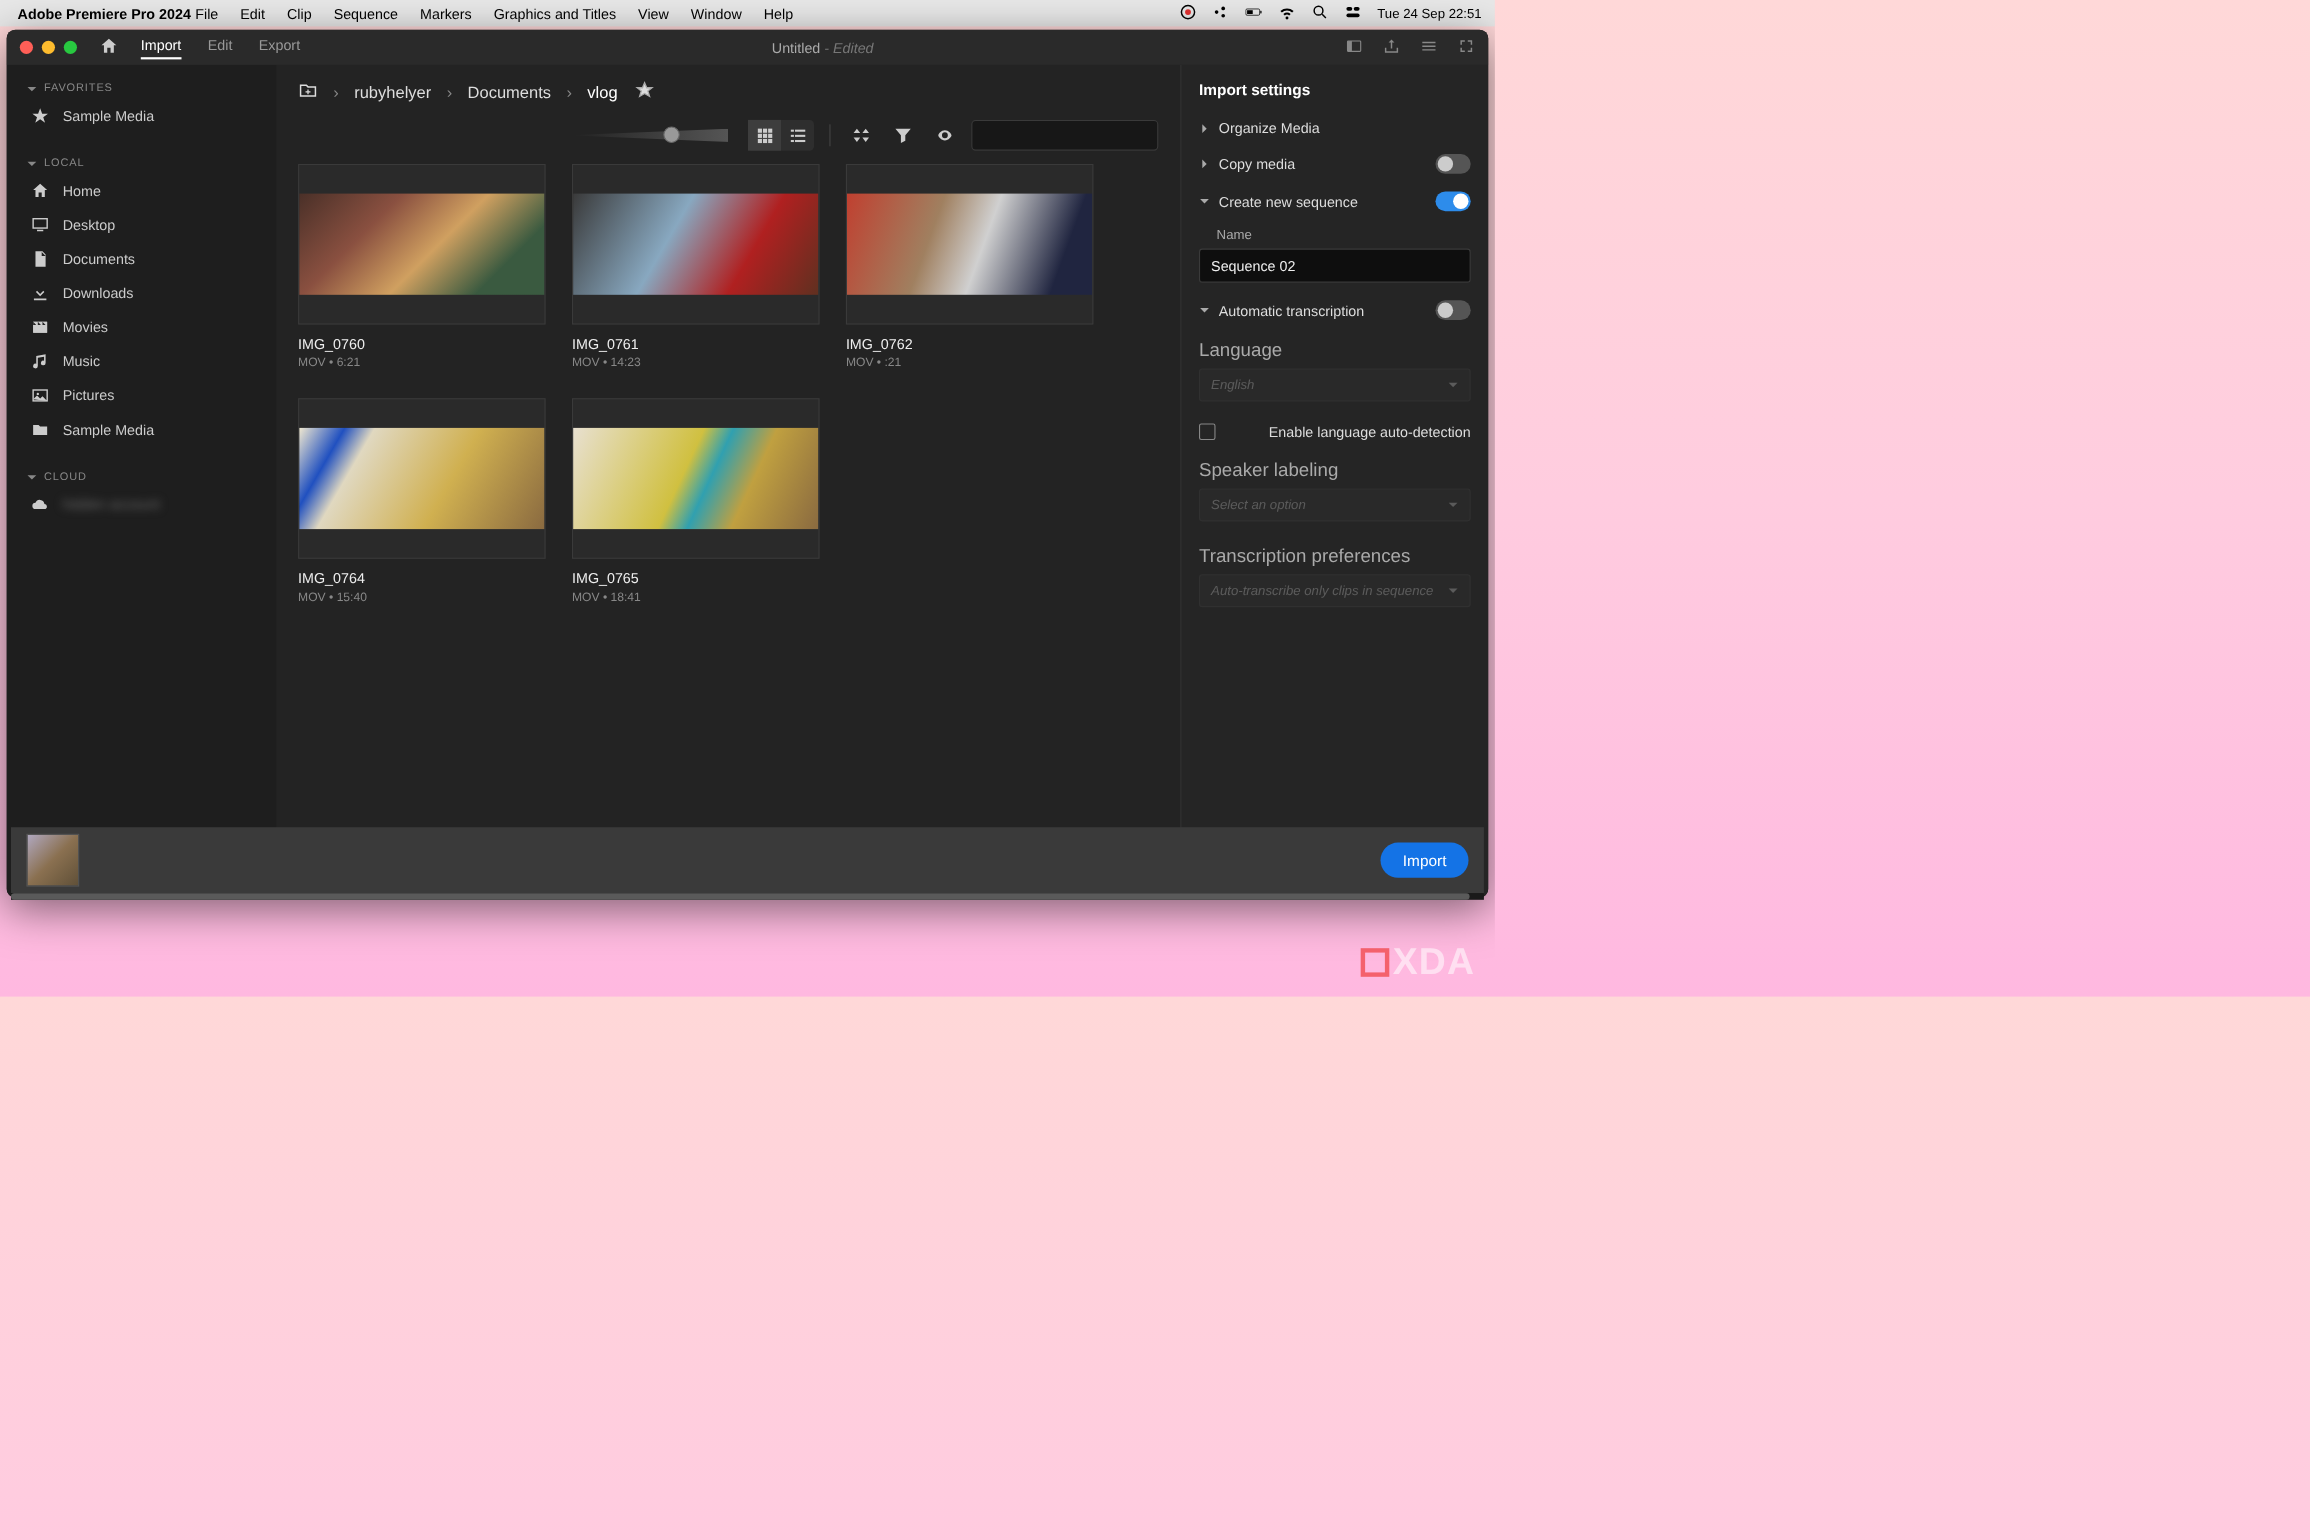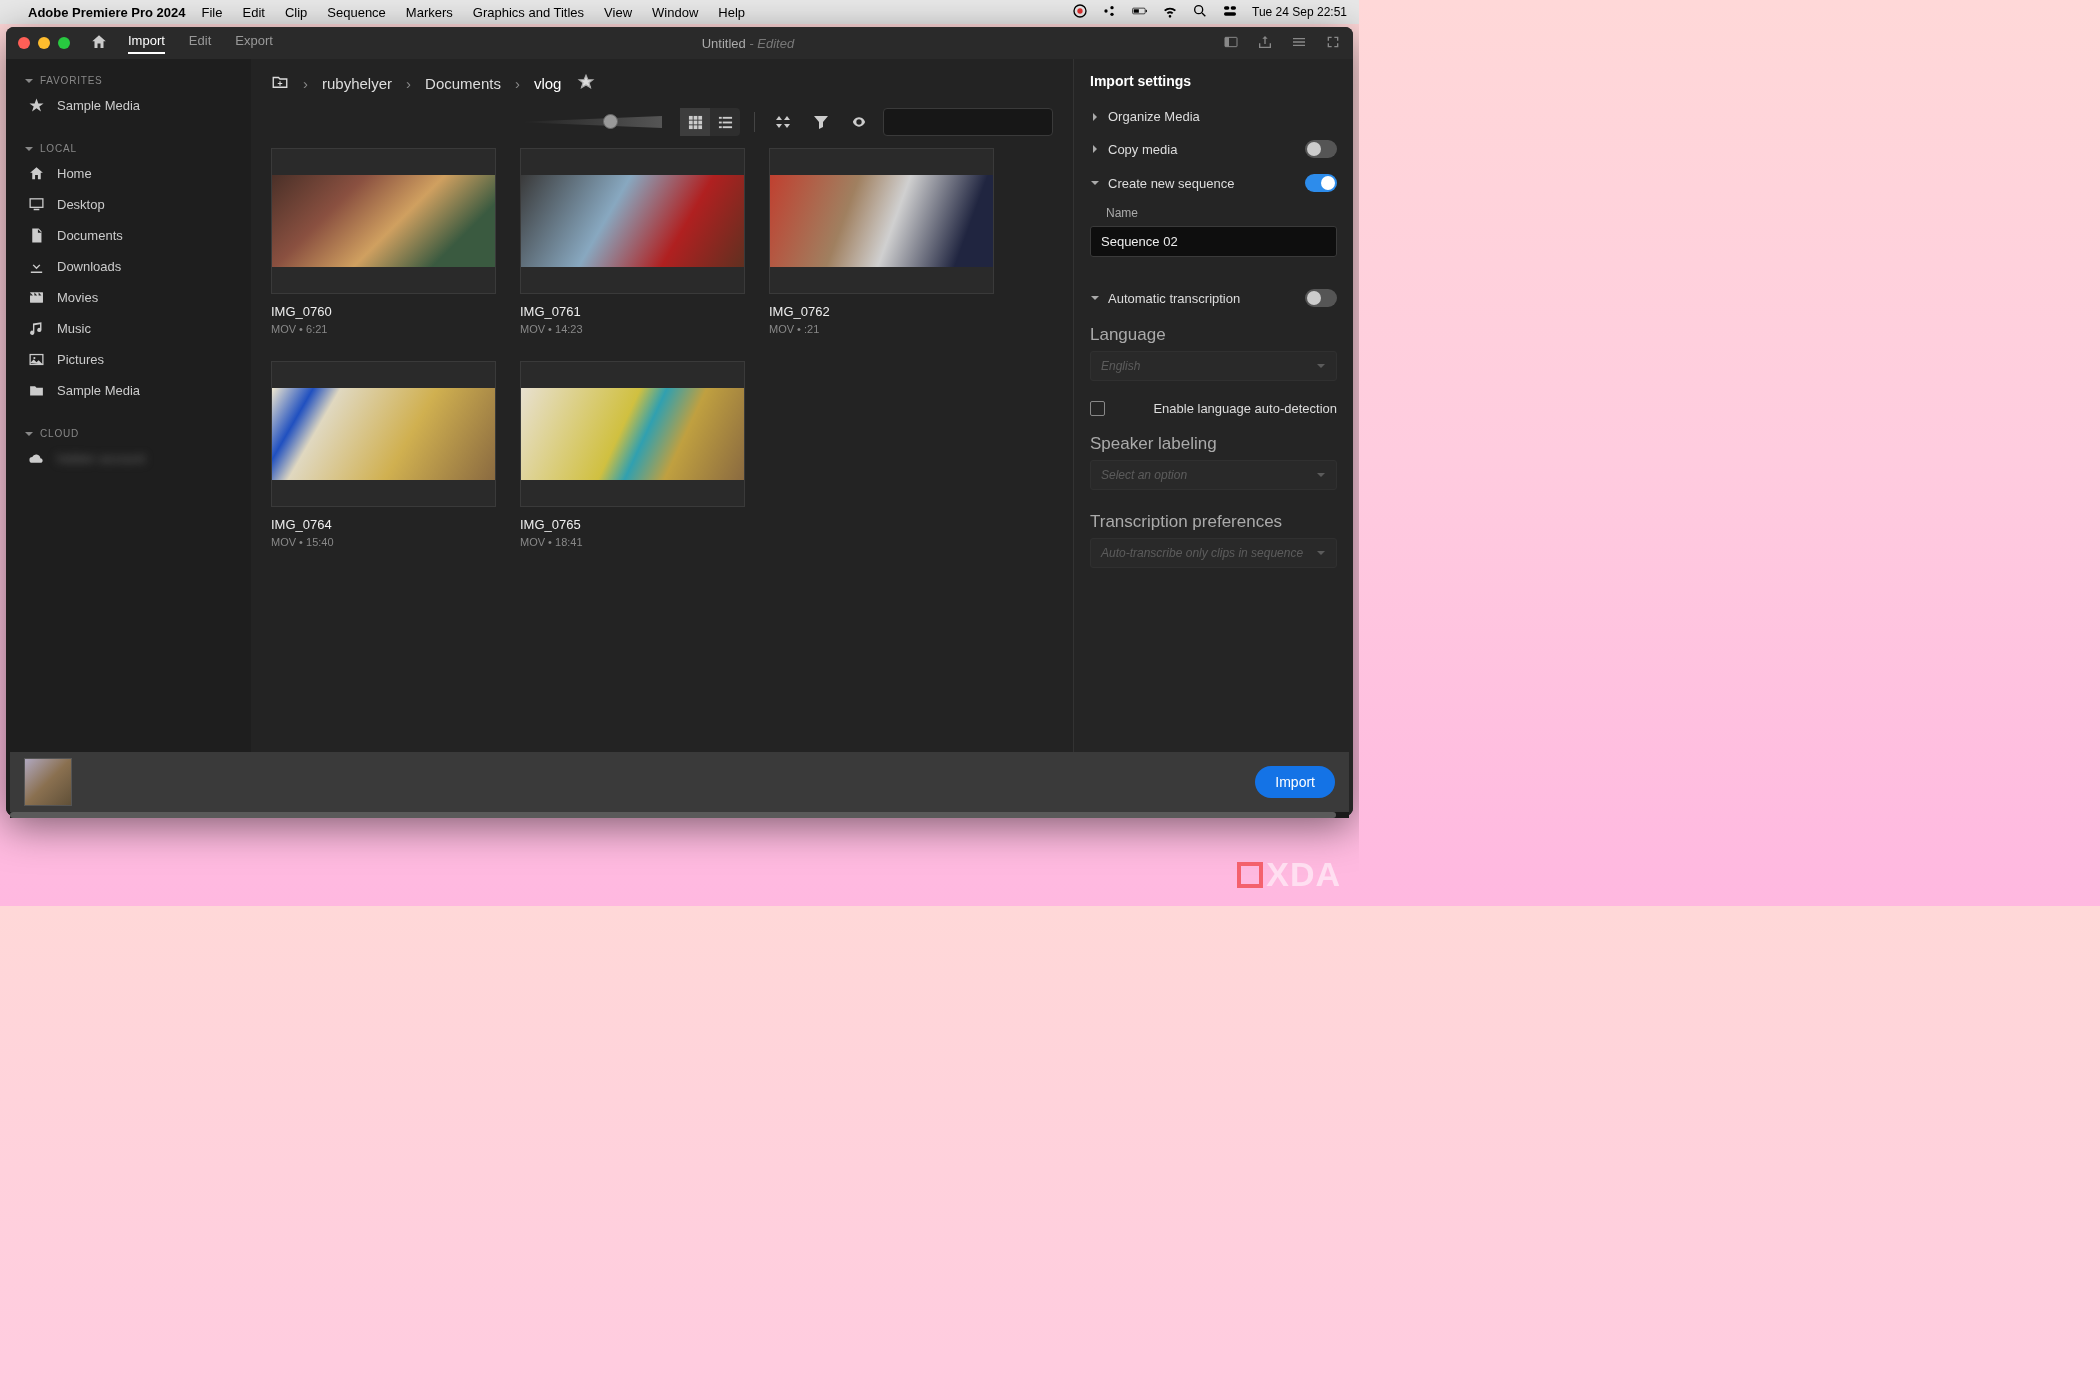--- a/index.html
+++ b/index.html
@@ -1,17 +1,17 @@
 <!DOCTYPE html>
 <html><head>
 <meta charset="utf-8">
 <style>
 * { margin: 0; padding: 0; box-sizing: border-box; font-family: -apple-system, BlinkMacSystemFont, "Segoe UI", sans-serif; }
 body { background: linear-gradient(180deg, #ffd8d8 0%, #ffccdf 50%, #ffb8e0 100%); width: 1359px; height: 906px; overflow: hidden; position: relative; }
-.mac-menubar { height: 24px; background: #e8e8e8; display: flex; align-items: center; padding: 0 12px; font-size: 13px; color: #000; gap: 16px; }
+.mac-menubar { height: 24px; background: #e8e8e8; display: flex; align-items: center; padding: 0 12px; font-size: 13px; color: #000; gap: 4px; }
 .mac-menubar .apple { font-size: 14px; }
 .mac-menubar .appname { font-weight: 600; }
 .mac-menubar .menus { display: flex; gap: 20px; }
 .mac-menubar .spacer { flex: 1; }
 .mac-menubar .right { display: flex; gap: 14px; align-items: center; font-size: 12px; }
 .mac-menubar .right svg { width: 16px; height: 16px; }
 
 .app-window { position: absolute; top: 27px; left: 6px; right: 6px; bottom: 90px; background: #1e1e1e; border-radius: 8px; overflow: hidden; display: flex; flex-direction: column; box-shadow: 0 10px 40px rgba(0,0,0,0.5); }
 .titlebar { height: 32px; background: #2a2a2a; display: flex; align-items: center; padding: 0 12px; gap: 20px; font-size: 13px; color: #ccc; }
 .traffic { display: flex; gap: 8px; }
@@ -80,21 +80,21 @@
 .settings-panel { width: 280px; background: #252525; border-left: 1px solid #333; padding: 14px 0; font-size: 13px; color: #ddd; overflow-y: auto; }
 .settings-title { font-size: 14px; font-weight: 600; padding: 0 16px 12px; color: #fff; }
 .setting-row { display: flex; align-items: center; justify-content: space-between; padding: 8px 16px; cursor: pointer; }
 .setting-row .left { display: flex; align-items: center; gap: 8px; }
 .setting-row svg.chev { width: 10px; height: 10px; fill: #aaa; }
 .toggle { width: 32px; height: 18px; background: #555; border-radius: 9px; position: relative; cursor: pointer; }
 .toggle::after { content: ''; position: absolute; top: 2px; left: 2px; width: 14px; height: 14px; background: #ccc; border-radius: 50%; transition: left 0.15s; }
 .toggle.on { background: #2d8ceb; }
 .toggle.on::after { left: 16px; background: #fff; }
 .setting-sub { padding: 6px 16px 2px 32px; font-size: 12px; color: #aaa; }
-.setting-input { margin: 4px 16px 24px; }
+.setting-input { margin: 4px 16px 8px; }
 .setting-input input { width: 100%; background: #0e0e0e; border: 1px solid #3a3a3a; padding: 7px 10px; color: #eee; font-size: 13px; border-radius: 3px; outline: none; }
 .setting-select { margin: 4px 16px 12px; background: #2e2e2e; border: 1px solid #3a3a3a; padding: 7px 10px; color: #888; font-size: 12px; border-radius: 3px; display: flex; justify-content: space-between; align-items: center; font-style: italic; }
 .setting-select.disabled { opacity: 0.55; }
 .setting-select svg { width: 10px; height: 10px; fill: #888; }
 .setting-check { display: flex; align-items: center; gap: 10px; padding: 8px 16px; justify-content: space-between; }
 .setting-check .box { width: 15px; height: 15px; border: 1.5px solid #888; border-radius: 2px; }
 .sub-label { padding: 10px 16px 2px; font-size: 17px; color: #aaa; }
 
 .import-bar { position: absolute; left: 10px; right: 10px; bottom: 94px; height: 60px; background: #3a3a3a; display: flex; align-items: center; padding: 0 14px; gap: 10px; }
 .import-bar .clip-thumb { width: 48px; height: 48px; background: linear-gradient(135deg,#b0a8c0,#8a7050,#605038); border: 1px solid #555; }

